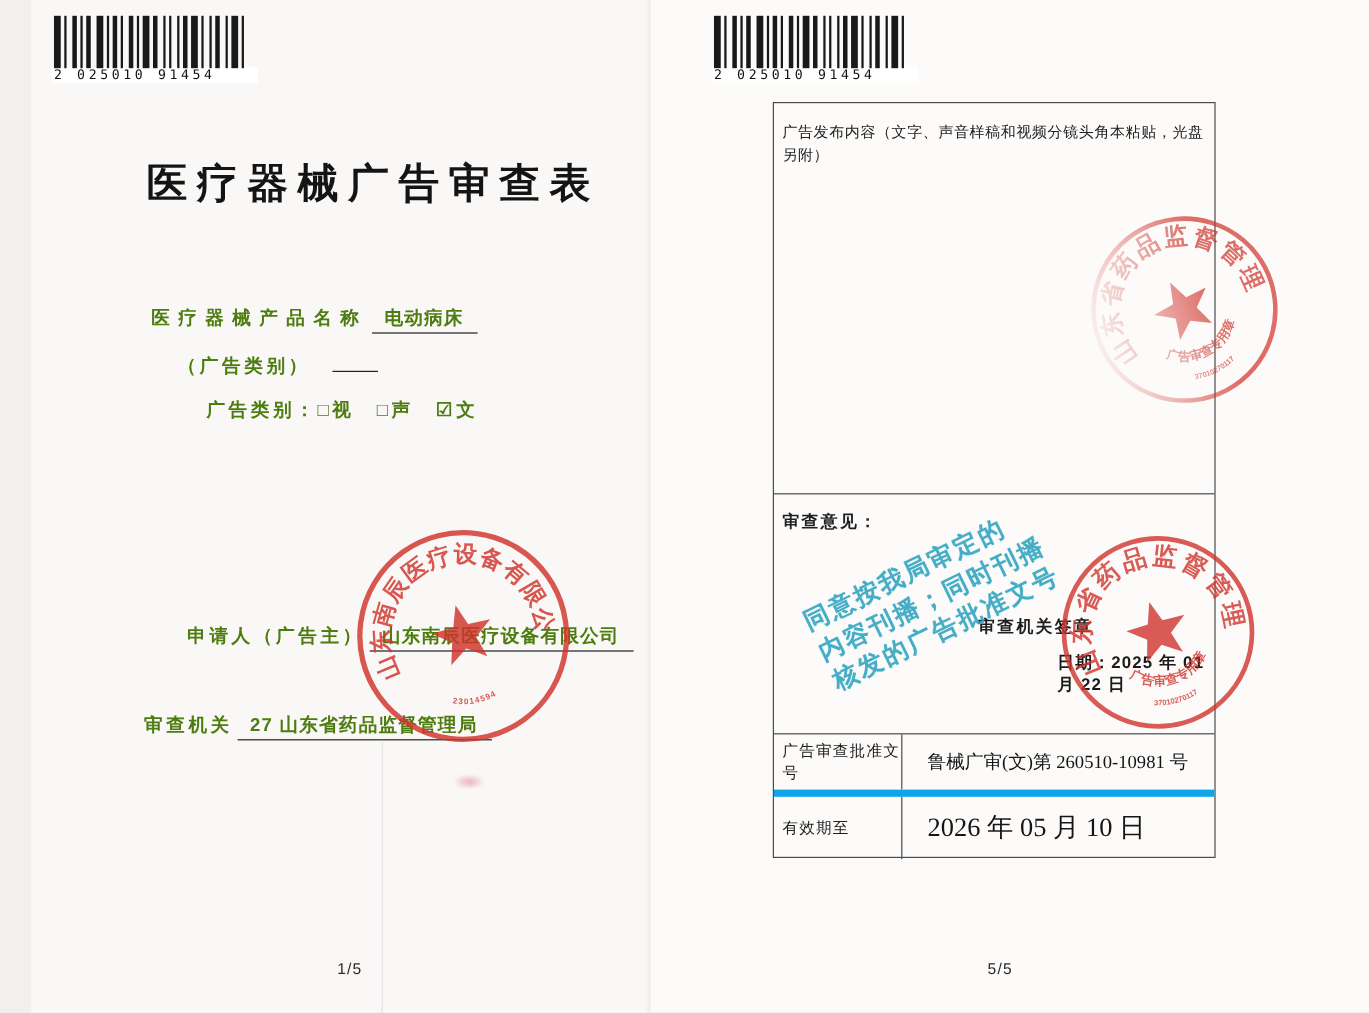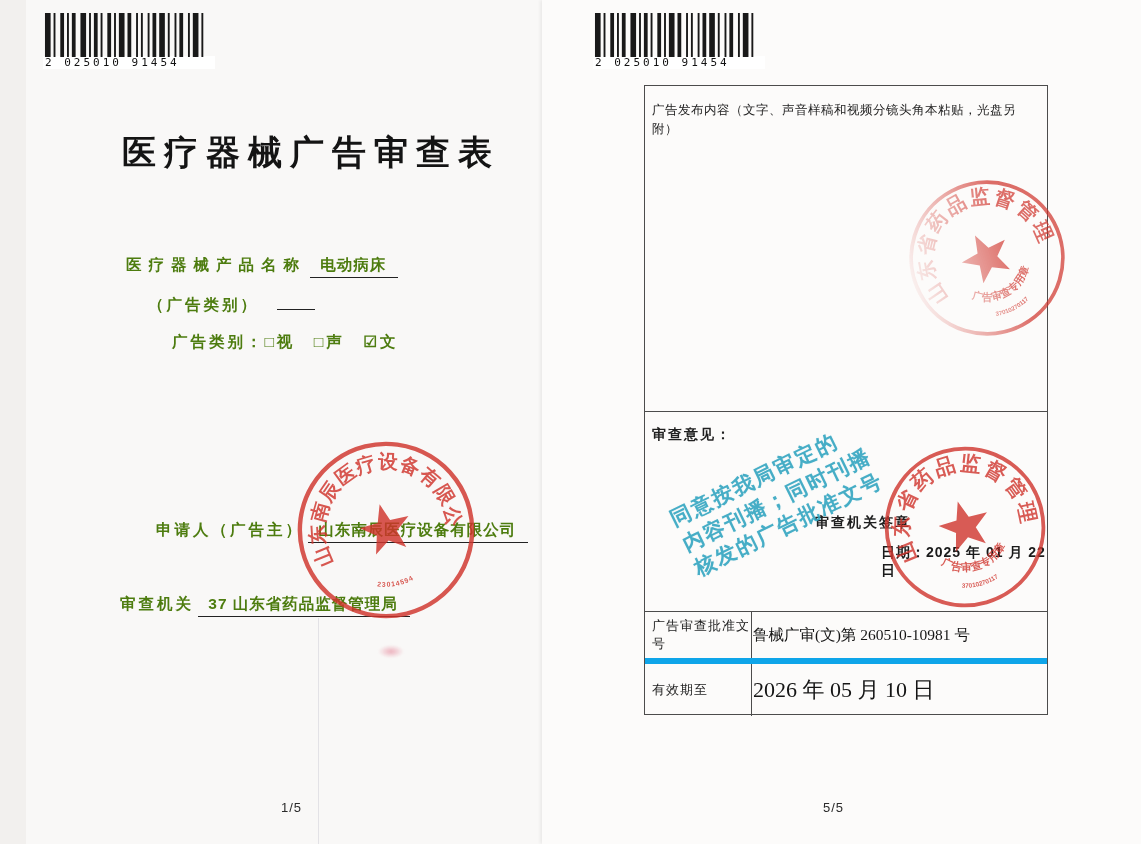--- a/index.html
+++ b/index.html
@@ -16,34 +16,34 @@
   .doc-title{position:absolute;left:96px;top:130px;font-size:34px;font-weight:700;
              letter-spacing:8px;color:#141414;white-space:nowrap;}
   .field{position:absolute;font-size:15.5px;font-weight:700;color:#4d7c0f;white-space:nowrap;}
   .field .lbl{letter-spacing:3px;}
   .field .lbl-wide{letter-spacing:7px;}
   .uline{display:inline-block;border-bottom:1.6px solid #222;padding:0 12px 1px 10px;
          letter-spacing:1px;font-weight:700;min-width:36px;}
   .uline-short{display:inline-block;border-bottom:1.6px solid #222;width:38px;height:14px;margin-left:14px;}
   .page-num{position:absolute;font-size:13px;color:#2b2b2b;letter-spacing:1px;margin-top:16px;}
   
-  .review-table{position:absolute;left:102px;top:85px;width:404px;height:630px;
+  .review-table{position:absolute;left:102px;top:85px;width:369px;height:630px;
                 border:1px solid #4c4c4c;box-sizing:border-box;background:transparent;}
   .t-row{position:absolute;left:0;right:0;box-sizing:border-box;}
   .t-row1{top:0;height:325px;}
   .t-row2{top:325px;height:200px;border-top:1px solid #4c4c4c;}
   .t-row3{top:525px;height:47px;border-top:1px solid #4c4c4c;}
   .t-row4{top:572px;height:58px;border-top:6px solid #0ea5e9;}
   .cell-divider{position:absolute;left:106px;top:0;bottom:0;width:1px;background:#4c4c4c;}
   .content-header{padding:15px 8px 0 7px;font-size:12.5px;color:#222;letter-spacing:0.5px;line-height:1.5;}
   .opinion-label{position:absolute;left:7px;top:14px;font-size:14px;color:#1f1f1f;letter-spacing:2px;font-weight:600;}
   .label-cell{display:flex;align-items:center;height:100%;width:106px;
               padding-left:7px;box-sizing:border-box;font-size:13px;color:#1f1f1f;letter-spacing:1px;}
   .value-cell{position:absolute;left:106px;right:0;top:0;bottom:0;display:flex;align-items:center;
-              padding-left:2px;font-family:"Liberation Serif",serif;font-size:15.5px;color:#151515;}
+              padding-left:22px;font-family:"Liberation Serif",serif;font-size:15.5px;color:#151515;}
   .sig-label{position:absolute;left:170px;top:102px;font-size:14px;color:#1f1f1f;letter-spacing:2px;font-weight:600;}
   .date-line{position:absolute;left:236px;top:132px;font-size:14px;color:#1a1a1a;letter-spacing:1px;font-weight:600;}
   
   .opinion-stamp{position:absolute;left:130px;top:453px;width:230px;z-index:4;
                  transform:rotate(-26deg);transform-origin:center center;
                  color:var(--opinion-teal,#2da3bf);font-weight:700;font-size:21px;
                  letter-spacing:2px;line-height:1.32;opacity:0.88;white-space:nowrap;
                  text-shadow:0 0 1px rgba(45,163,191,0.35);}
   
   .stamp{position:absolute;z-index:6;}
@@ -115,21 +115,21 @@
     </div>
 
     <div class="field" style="left:94px;top:520px;margin-left:36px;">
       <span class="lbl">申请人（广告主）</span>
       <span class="uline">山东南辰医疗设备有限公司</span>
     </div>
 
 
     <div class="field" style="left:94px;top:594px;">
       <span class="lbl">审查机关</span>
-      <span class="uline">37 山东省药品监督管理局</span>
+      <span class="uline">27 山东省药品监督管理局</span>
     </div>
 
     <div class="stamp stamp-company">
       <svg viewBox="0 0 190 190">
         <defs>
           <path id="ringA" d="M 35.8 116.5 A 63 63 0 1 1 154.2 116.5"></path>
           <path id="codeA" d="M 70.5 147.6 A 58 58 0 0 0 119.5 147.6"></path>
         </defs>
         <circle class="stamp-ring" cx="95" cy="95" r="88" stroke-width="4.5"></circle>
         <polygon class="stamp-fill" points="95,68 101.5,86.1 120.7,86.7 105.5,98.4 110.9,116.8 95,106 79.1,116.8 84.5,98.4 69.3,86.7 88.5,86.1"></polygon>

